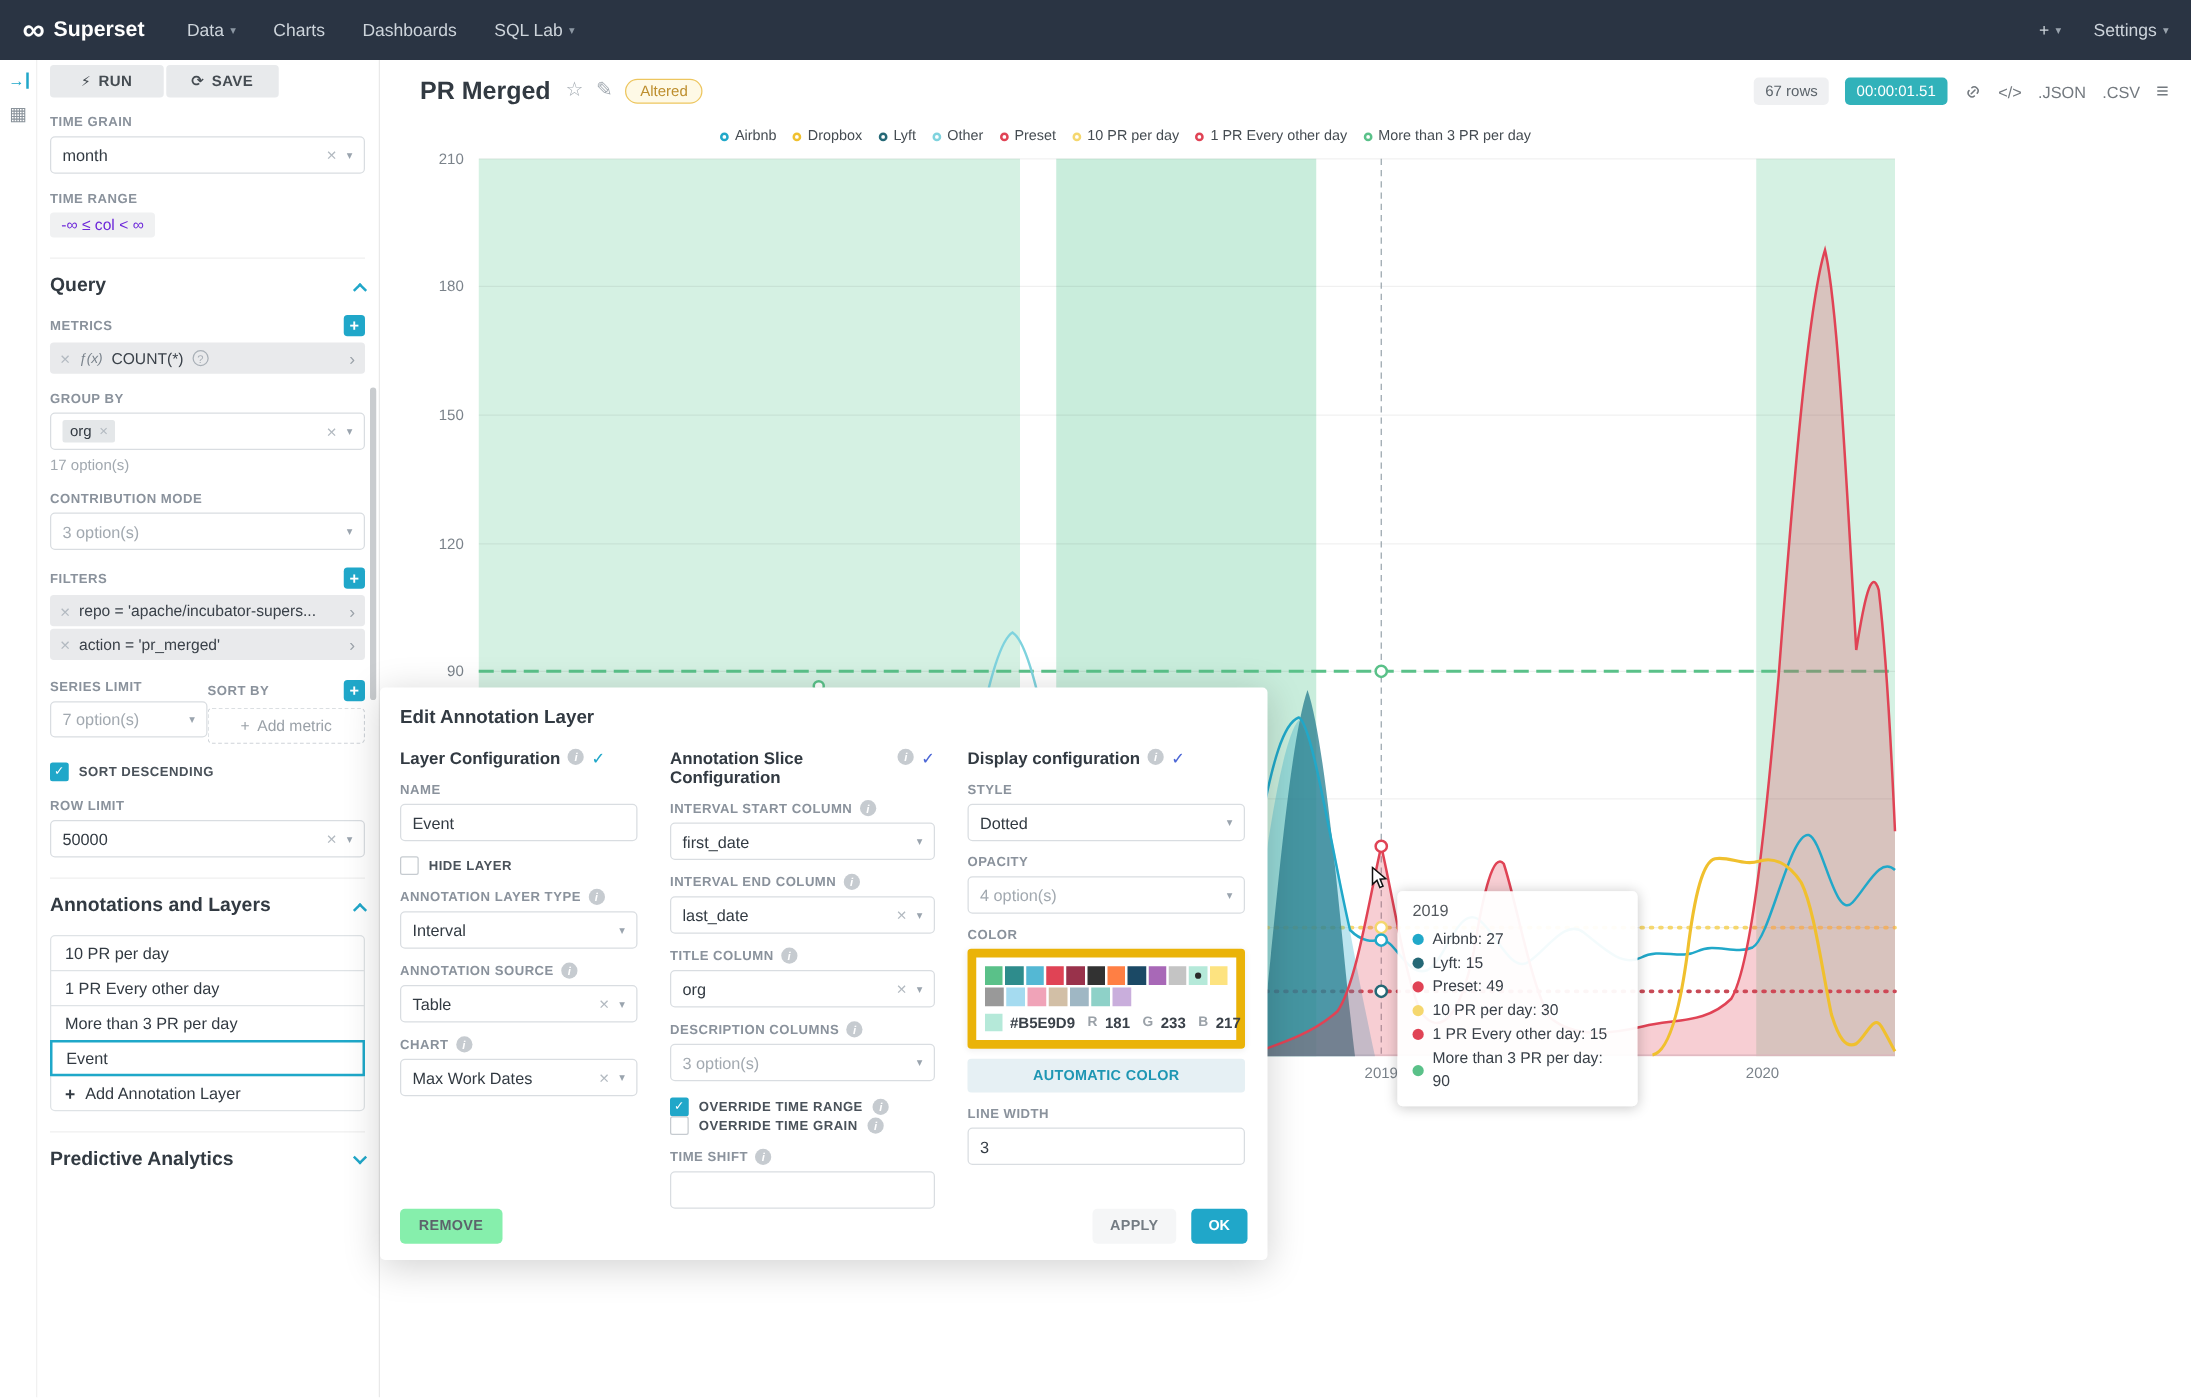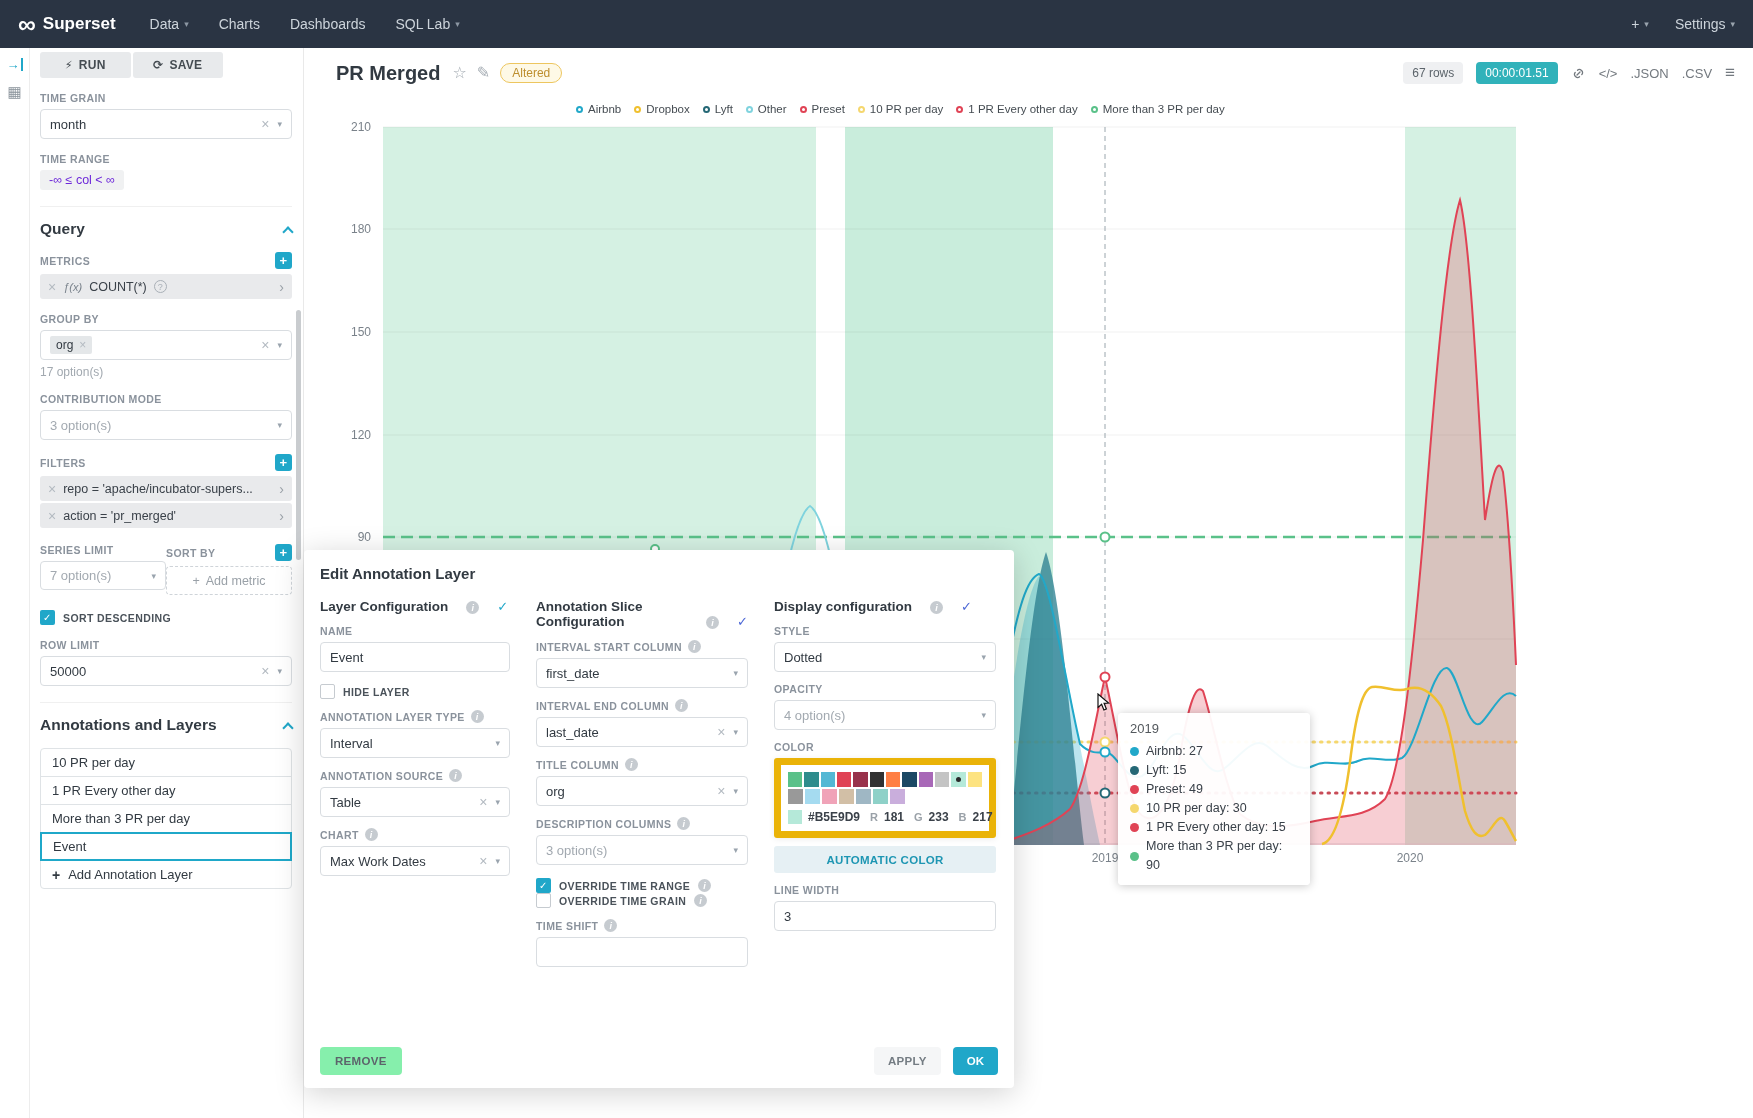--- a/index.html
+++ b/index.html
@@ -88,26 +88,26 @@
   .ring { width:7px; height:7px; border-radius:50%; border:2.5px solid; background:#fff; flex:none; }
   .chart { position:absolute; left:0; top:72px; }
   .tick { font-size:12px; fill:#7A828A; }
   
   .tooltip { position:absolute; left:814px; top:665px; width:192px; background:rgba(255,255,255,.95); border-radius:4px;
     box-shadow:0 1px 10px rgba(0,0,0,.22); padding:8px 12px 10px; z-index:15; font-size:12.5px; color:#3A4149; }
   .tt-title { color:#54595E; font-size:13px; margin-bottom:6px; }
   .tt-row { display:flex; align-items:center; gap:7px; line-height:19px; }
   .dot { width:9px; height:9px; border-radius:50%; flex:none; }
   
-  .modal { position:absolute; left:0; top:502px; width:710px; height:538px; background:#fff; border-radius:4px;
+  .modal { position:absolute; left:0; top:502px; width:710px; height:458px; background:#fff; border-radius:4px;
     box-shadow:0 5px 30px rgba(0,0,0,.18); z-index:20; padding:15px 16px; }
   .modal-title { font-size:15px; font-weight:bold; color:#323A42; margin-bottom:17px; }
   .cols { display:flex; gap:26px; }
   .col1 { width:190px; } .col2 { width:212px; } .col3 { width:222px; }
-  .col-head { font-size:13.5px; font-weight:bold; display:flex; gap:18px; align-items:flex-end; color:#323A42; margin-bottom:8px; }
+  .col-head { font-size:13.5px; font-weight:bold; display:flex; gap:6px; align-items:flex-start; color:#323A42; margin-bottom:8px; }
   .info-icon { width:13px; height:13px; border-radius:50%; background:#C6CBD0; color:#fff; font-size:9px; font-style:italic;
     font-weight:bold; display:inline-flex; align-items:center; justify-content:center; flex:none; }
   .check-teal { color:#20A7C9; font-weight:bold; font-size:13px; }
   .check-blue { color:#4C67D6; font-weight:bold; font-size:13px; }
   .m-lbl { font-size:10.5px; font-weight:bold; color:#8A929C; letter-spacing:.4px; margin-top:11px; margin-bottom:5px;
     display:flex; align-items:center; gap:6px; }
   .input { width:100%; height:30px; border:1px solid #D9DDE1; border-radius:4px; padding:0 9px; font-size:13px;
     color:#323A42; font-family:inherit; background:#fff; }
   .picker { border:7px solid #eab308; box-shadow:0 1px 6px rgba(0,0,0,.08); border-radius:3px; padding:7px;font-weight:bold; }
   .swatch-row { display:flex; gap:2px; margin-bottom:2px; }
@@ -303,20 +303,24 @@
       </div>
       <div class="layer selected">
         <span>Event</span>
       </div>
     </div>
   <div class="add-layer">
     <span class="add-plus plus-glyph">+</span>
     <span>Add Annotation Layer</span>
   </div>
 
+  <div class="sec">
+    <span>Predictive Analytics</span>
+    <span class="chevron chev-down"></span>
+  </div>
 
   <div class="panel-scrollbar"></div>
 </aside>
 
 <div class="main">
 
   <div class="chart-head">
     <span class="title">PR Merged</span>
     <span class="icon-btn">☆</span>
     <span class="icon-btn">✎</span>

